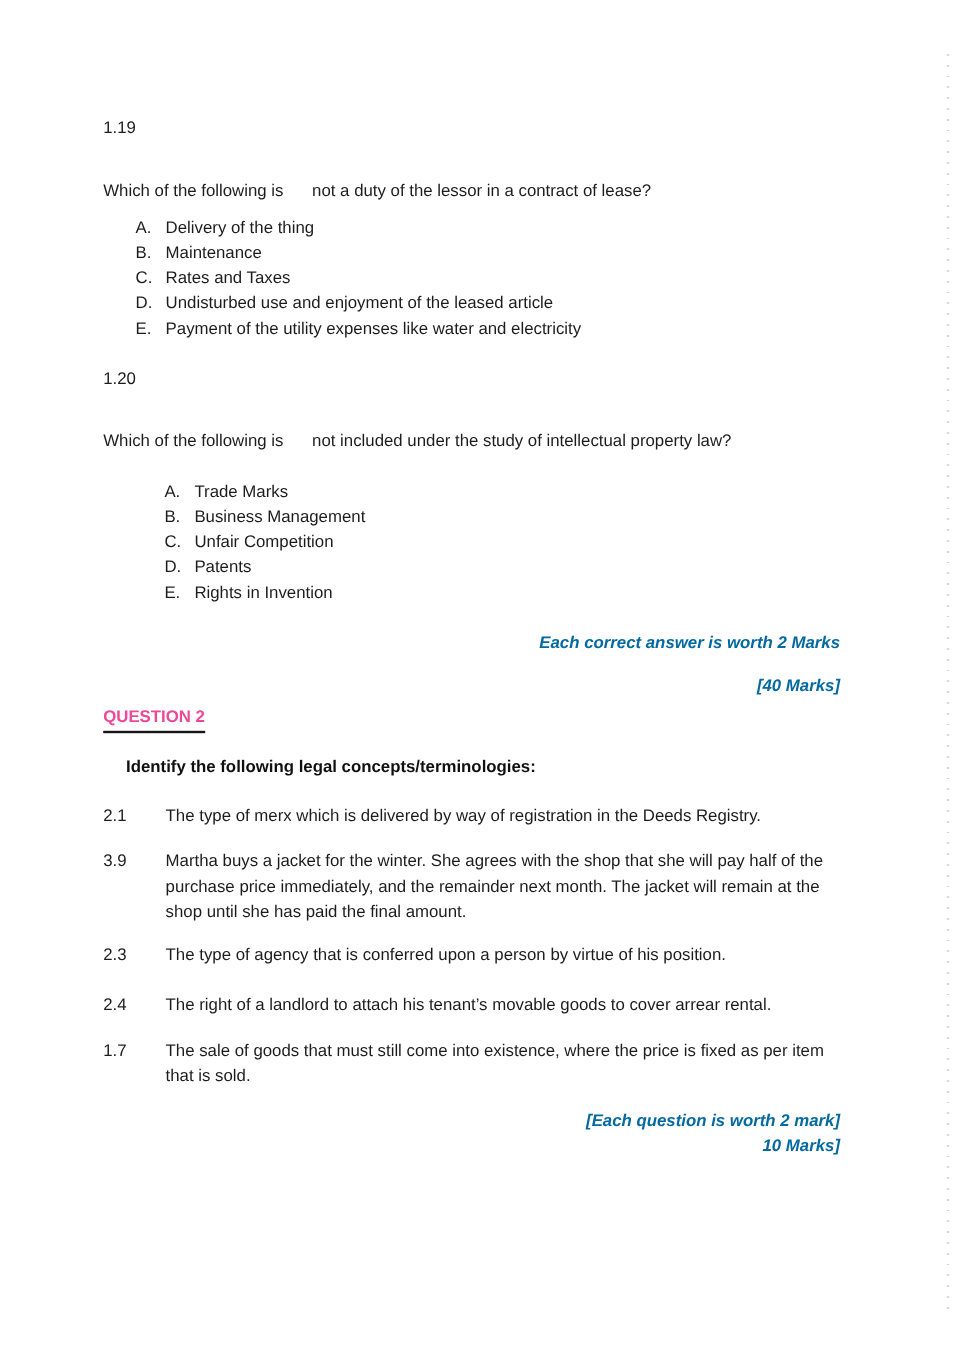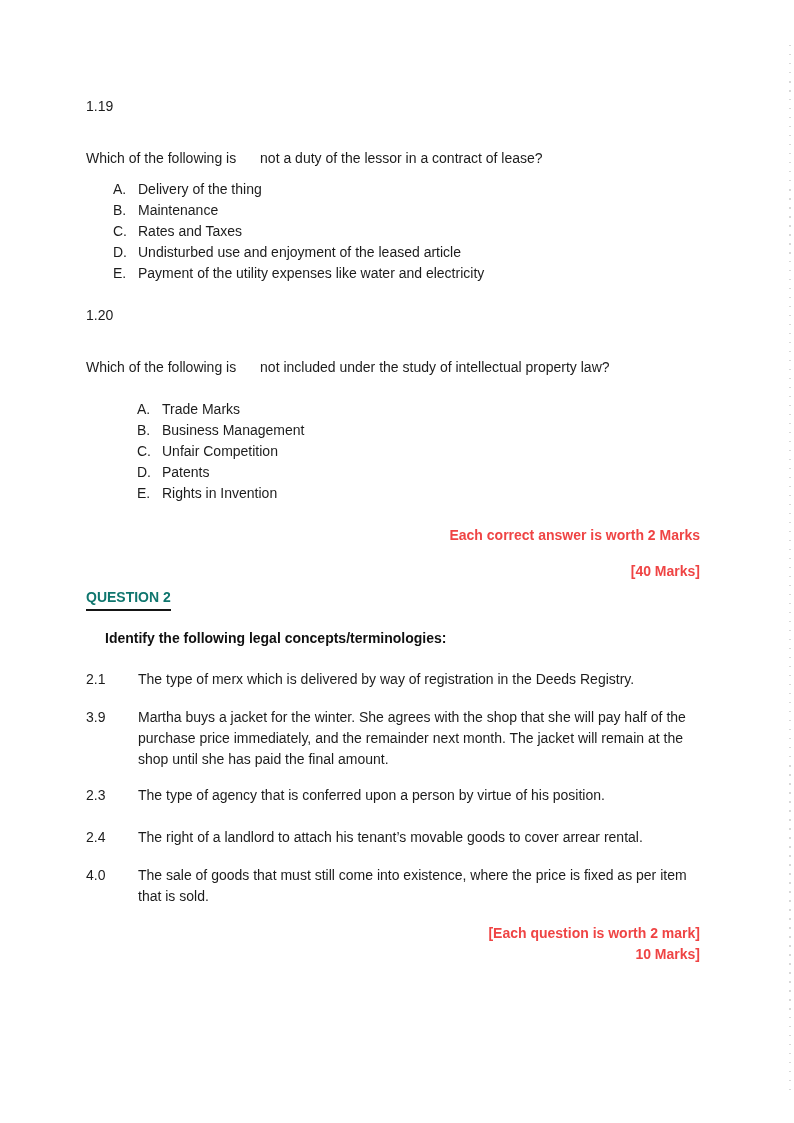--- a/index.html
+++ b/index.html
@@ -40,28 +40,28 @@
   .qtext { flex: 1; margin: 0; }
   .u { text-underline-offset: 2px; margin-left: 20px; }
 
   ul.options { list-style: none; padding: 0; margin: 10px 0 0 27px; }
   ul.options.deep { margin: 21px 0 0 51px; }
   ul.options li { display: flex; }
   .letter { flex: 0 0 25px; }
 
   .mc-question + .mc-question { margin-top: 21px; }
 
-  .rline { text-align: right; font-weight: 700; color: #ef4444; margin: 0; }
+  .rline { text-align: right; font-weight: 700; color: #0369a1; margin: 0; font-style: italic; }
   .note-line   { margin-top: 21px; }
   .total-line  { margin-top: 15px; }
 
   .section-heading {
     margin-top: 5px;
     font-weight: 700;
-    color: #0f766e;
+    color: #ec4899;
   }
   .section-heading .hd {
     display: inline-block;
     border-bottom: 2px solid #151515;
     padding-bottom: 1px;
   }
   .section-intro {
     margin-top: 17px;
     font-weight: 700;
     color: #101010;
@@ -169,21 +169,21 @@
     </div>
     <div class="item item-23">
       <span class="qnum">2.3</span>
       <p>The type of agency that is conferred upon a person by virtue of his position.</p>
     </div>
     <div class="item item-24">
       <span class="qnum">2.4</span>
       <p>The right of a landlord to attach his tenant’s movable goods to cover arrear rental.</p>
     </div>
     <div class="item item-25">
-      <span class="qnum">4.0</span>
+      <span class="qnum">1.7</span>
       <p>The sale of goods that must still come into existence, where the price is fixed as per item that is sold.</p>
     </div>
 
     <p class="rline s2-note">[Each question is worth 2 mark]</p>
     <p class="rline s2-total">10 Marks]</p>
 
     <div class="page-number">7</div>
 
   </main>
 </div>

